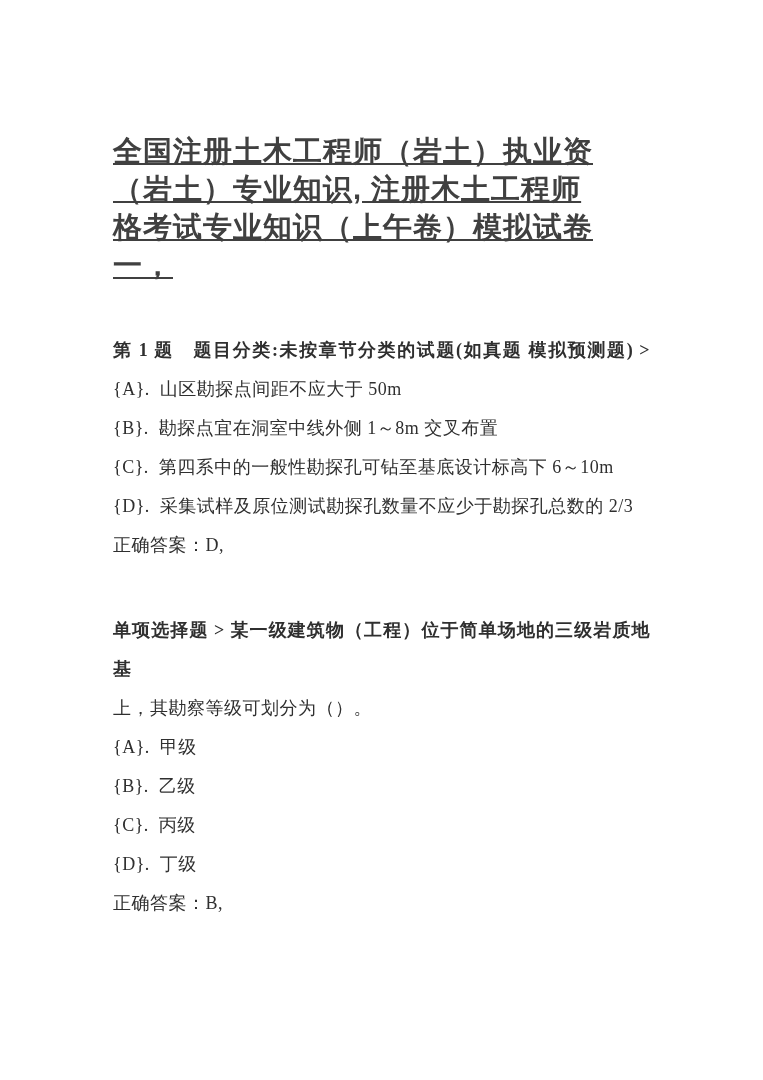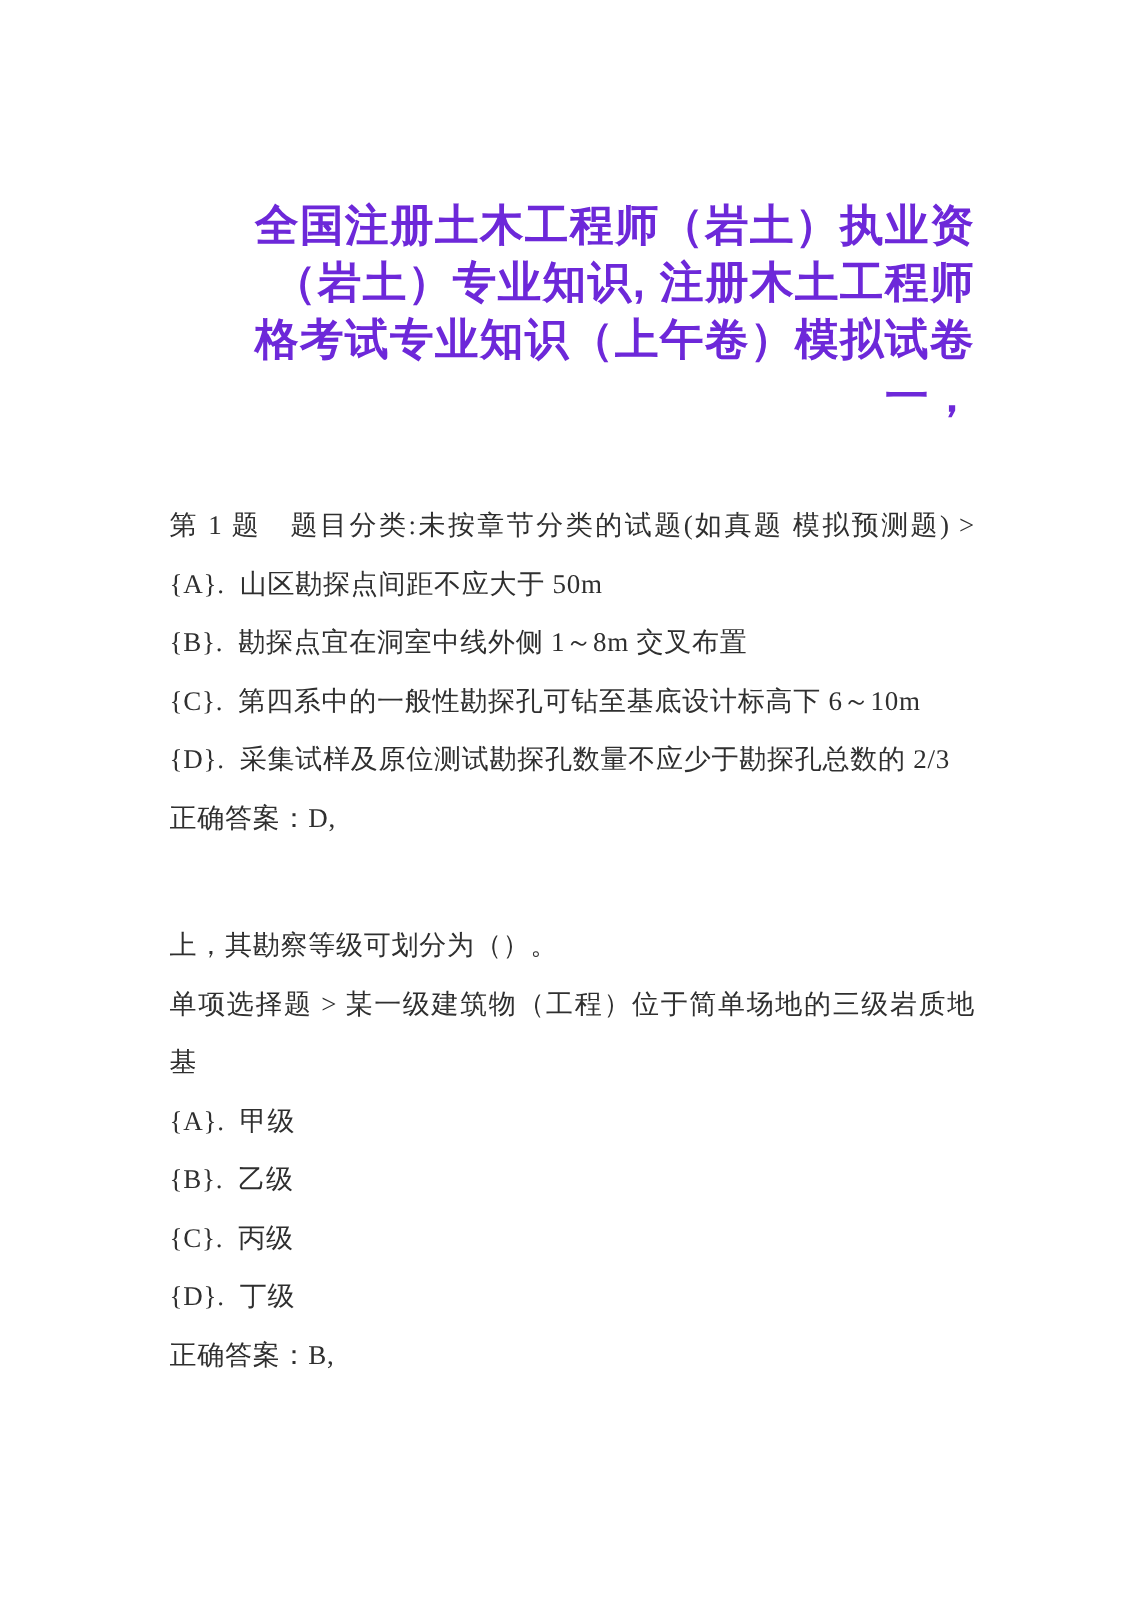--- a/index.html
+++ b/index.html
@@ -16,37 +16,39 @@
     padding: 132px 113px 0 113px;
     font-family: "Liberation Serif", "DejaVu Serif", serif;
     color: #2f2f2f;
   }
   .title {
     margin: 0 0 47px 0;
     font-family: "Liberation Sans", "DejaVu Sans", sans-serif;
     font-size: 29px;
     line-height: 38px;
     font-weight: 700;
-    color: #6d28d9;
-    text-align: right;
+    color: #404040;
+    text-align: left;
     letter-spacing: 1px;
+    text-decoration: underline;
   }
   .t-line { display: block; }
   .question { margin: 0 0 46px 0; }
   .line {
     margin: 0;
     font-size: 18px;
     line-height: 39px;
     letter-spacing: 0.5px;
     white-space: pre-wrap;
   }
   .line.fill {
     white-space: normal;
     text-align: justify;
     text-align-last: justify;
+    font-weight: bold;
   }
 </style>
 </head>
 <body>
 
 <div class="page">
 
   <h1 class="title">
     <span class="t-line">全国注册土木工程师（岩土）执业资</span>
     <span class="t-line">（岩土）专业知识, 注册木土工程师</span>
@@ -56,22 +58,22 @@
   <section class="question">
     <p class="line fill">第 1 题　题目分类:未按章节分类的试题(如真题 模拟预测题) &gt;</p>
     <p class="line">{A}.  山区勘探点间距不应大于 50m</p>
     <p class="line">{B}.  勘探点宜在洞室中线外侧 1～8m 交叉布置</p>
     <p class="line">{C}.  第四系中的一般性勘探孔可钻至基底设计标高下 6～10m</p>
     <p class="line">{D}.  采集试样及原位测试勘探孔数量不应少于勘探孔总数的 2/3</p>
     <p class="line">正确答案：D,</p>
   </section>
 
   <section class="question">
+    <p class="line fill">单项选择题 &gt; 某一级建筑物（工程）位于简单场地的三级岩质地基</p>
     <p class="line">上，其勘察等级可划分为（）。</p>
-    <p class="line fill">单项选择题 &gt; 某一级建筑物（工程）位于简单场地的三级岩质地基</p>
     <p class="line">{A}.  甲级</p>
     <p class="line">{B}.  乙级</p>
     <p class="line">{C}.  丙级</p>
     <p class="line">{D}.  丁级</p>
     <p class="line">正确答案：B,</p>
   </section>
 
 </div>
 
 </body></html>

